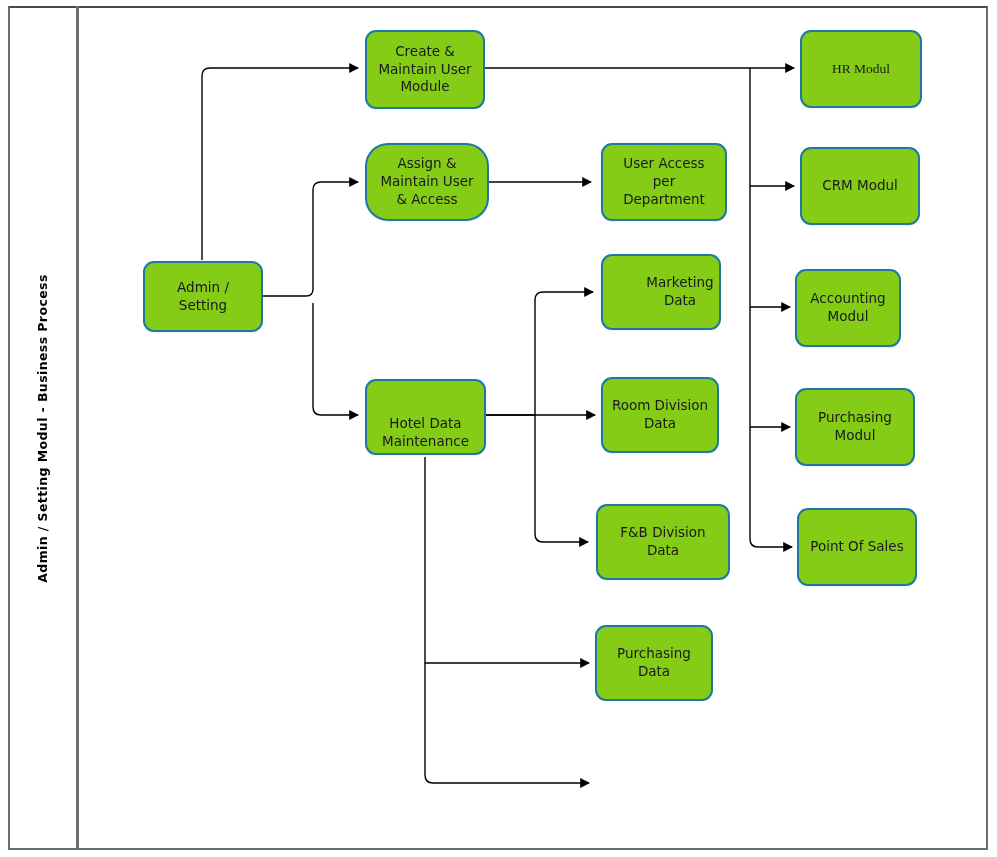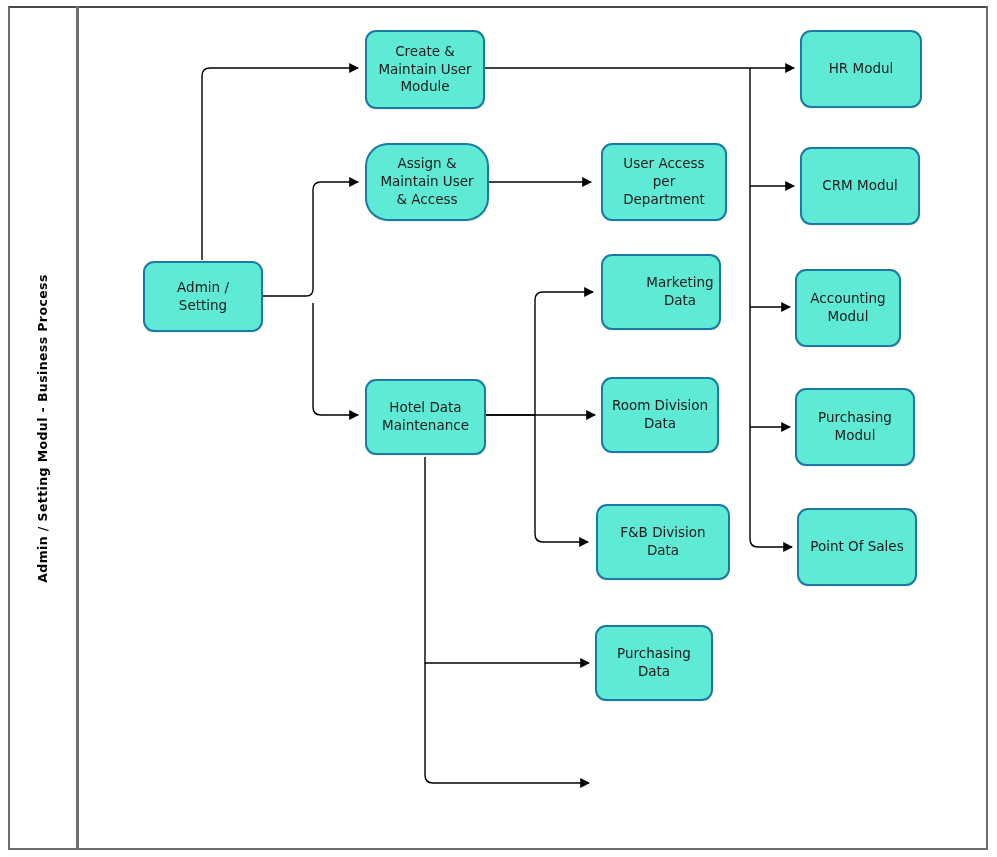--- a/index.html
+++ b/index.html
@@ -66,21 +66,21 @@
     left: 0;
     top: 0;
     width: 997px;
     height: 857px;
     pointer-events: none;
   }
   
   .node {
     position: absolute;
     box-sizing: border-box;
-    background: #5eead4;
+    background: #84cc16;
     border: 2.5px solid #1b7aa3;
     border-radius: 11px;
     display: flex;
     align-items: center;
     justify-content: center;
     text-align: center;
     color: #1a1a1a;
     font-size: 13.5px;
     line-height: 1.32;
     font-family: "DejaVu Sans", "Liberation Sans", sans-serif;
@@ -158,21 +158,21 @@
 Maintain User
 &amp; Access</span>
   </div>
 
   <div class="node" style="left:601px; top:143px; width:126px; height:78px;">
     <span class="label">User Access
 per
 Department</span>
   </div>
 
-  <div class="node" style="left:365px; top:379px; width:121px; height:76px;">
+  <div class="node" style="left:365px; top:379px; width:121px; height:76px;align-items:flex-end;">
     <span class="label">Hotel Data
 Maintenance</span>
   </div>
 
   <div class="node" style="left:601px; top:254px; width:120px; height:76px;padding-left:44px;">
     <span class="label">Marketing
 Data</span>
   </div>
 
   <div class="node" style="left:601px; top:377px; width:118px; height:76px;">
@@ -184,21 +184,21 @@
     <span class="label">F&amp;B Division
 Data</span>
   </div>
 
   <div class="node" style="left:595px; top:625px; width:118px; height:76px;">
     <span class="label">Purchasing
 Data</span>
   </div>
 
 
-  <div class="node" style="left:800px; top:30px; width:122px; height:78px;">
+  <div class="node" style="left:800px; top:30px; width:122px; height:78px;font-family:Liberation Serif, serif;">
     <span class="label">HR Modul</span>
   </div>
 
   <div class="node" style="left:800px; top:147px; width:120px; height:78px;">
     <span class="label">CRM Modul</span>
   </div>
 
   <div class="node" style="left:795px; top:269px; width:106px; height:78px;">
     <span class="label">Accounting
 Modul</span>

